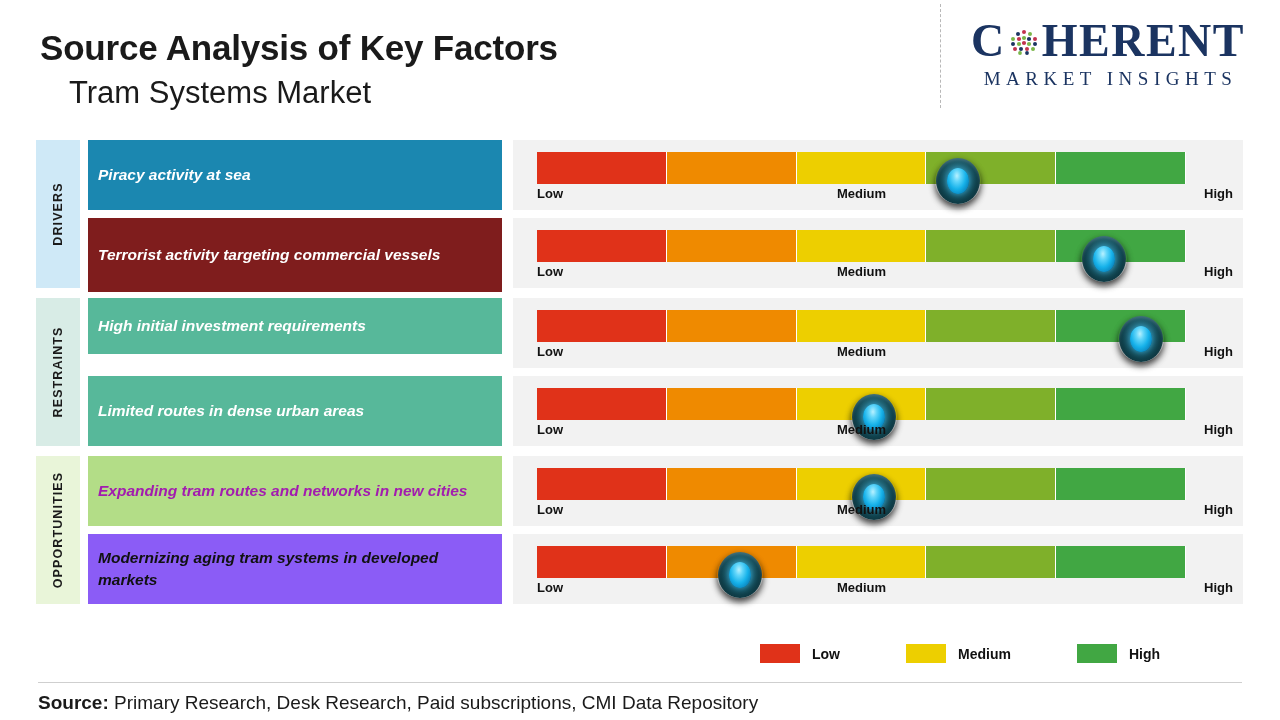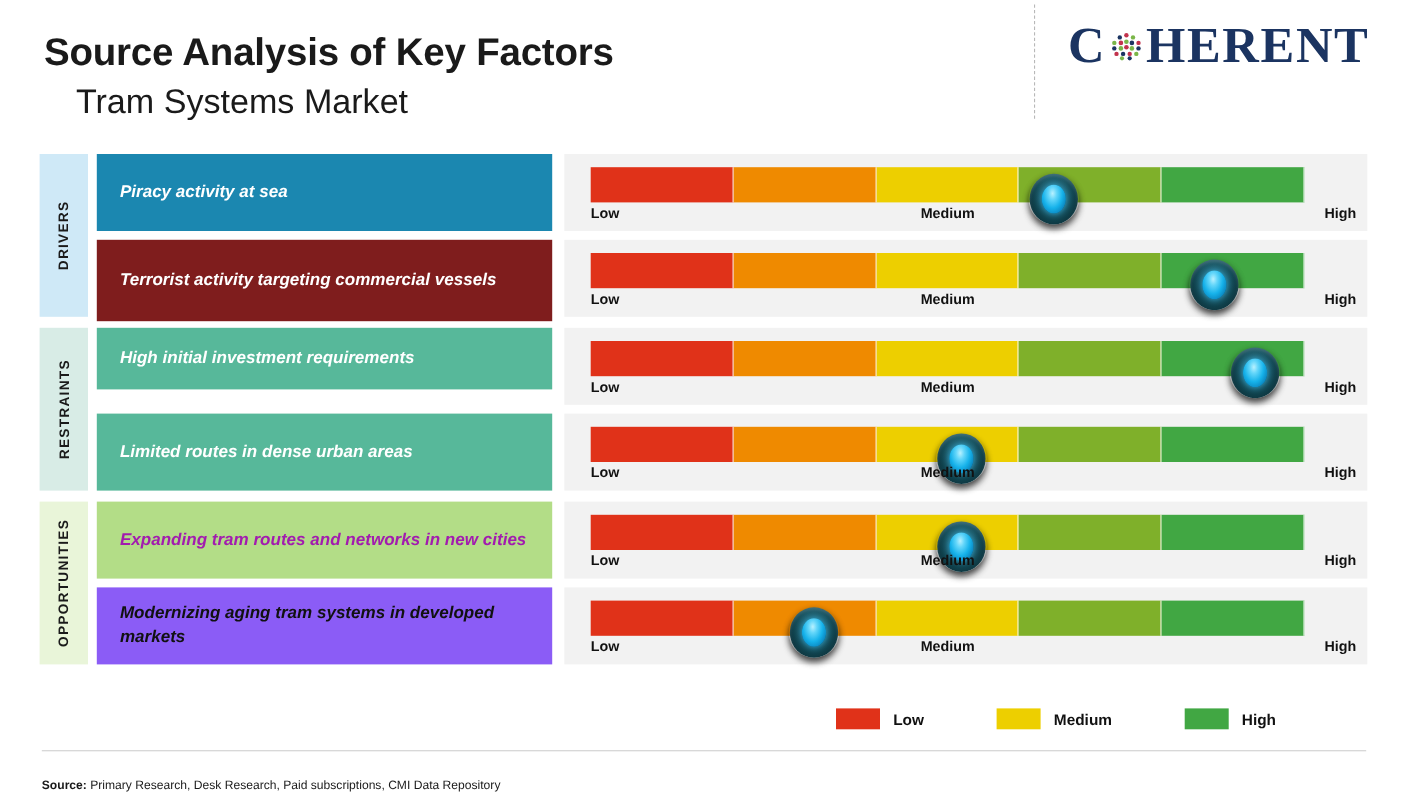--- a/index.html
+++ b/index.html
@@ -124,21 +124,21 @@
     left: 52px;
     top: 0;
     width: 414px;
   }
   .factor-box {
     position: absolute;
     left: 0;
     width: 414px;
     display: flex;
     align-items: center;
-    padding: 0 21px;
+    padding: 0 10px;
     box-sizing: border-box;
   }
   .factor-box .txt {
     font-size: 15.5px;
     font-style: italic;
     font-weight: bold;
     line-height: 1.45;
   }
 
   
@@ -250,24 +250,23 @@
     left: 38px;
     top: 682px;
     width: 1204px;
     height: 1px;
     background: #cfcfcf;
   }
   .source {
     position: absolute;
     left: 38px;
     top: 692px;
-    font-size: 11px;
+    font-size: 19px;
     color: #1a1a1a;
     white-space: nowrap;
-    margin-top: 16px;
   }
   .source b { font-weight: bold; }
 </style>
 </head>
 <body>
 
 <div class="header">
   <div class="title-block">
     <div class="title-main">Source Analysis of Key Factors</div>
     <div class="title-sub">Tram Systems Market</div>
@@ -298,20 +297,21 @@
             <circle cx="14" cy="23" r="2.0" fill="#1b3461"></circle>
             <circle cx="20" cy="23" r="2.0" fill="#c2334d"></circle>
             <circle cx="26" cy="23" r="2.0" fill="#7ab648"></circle>
             <circle cx="13" cy="27" r="1.9" fill="#7ab648"></circle>
             <circle cx="20" cy="27" r="1.9" fill="#1b3461"></circle>
           </g>
         </svg>
       </span>
       <span class="logo-rest">HERENT</span>
     </div>
+    <div class="logo-bottom">MARKET INSIGHTS</div>
   </div>
 </div>
 
 <div class="matrix">
 
   <div class="cat-group" style="top:0px;">
     <div class="cat-label" style="height:148px; background:#cfe9f7;">
       <span>DRIVERS</span>
     </div>
     <div class="factor-col">

